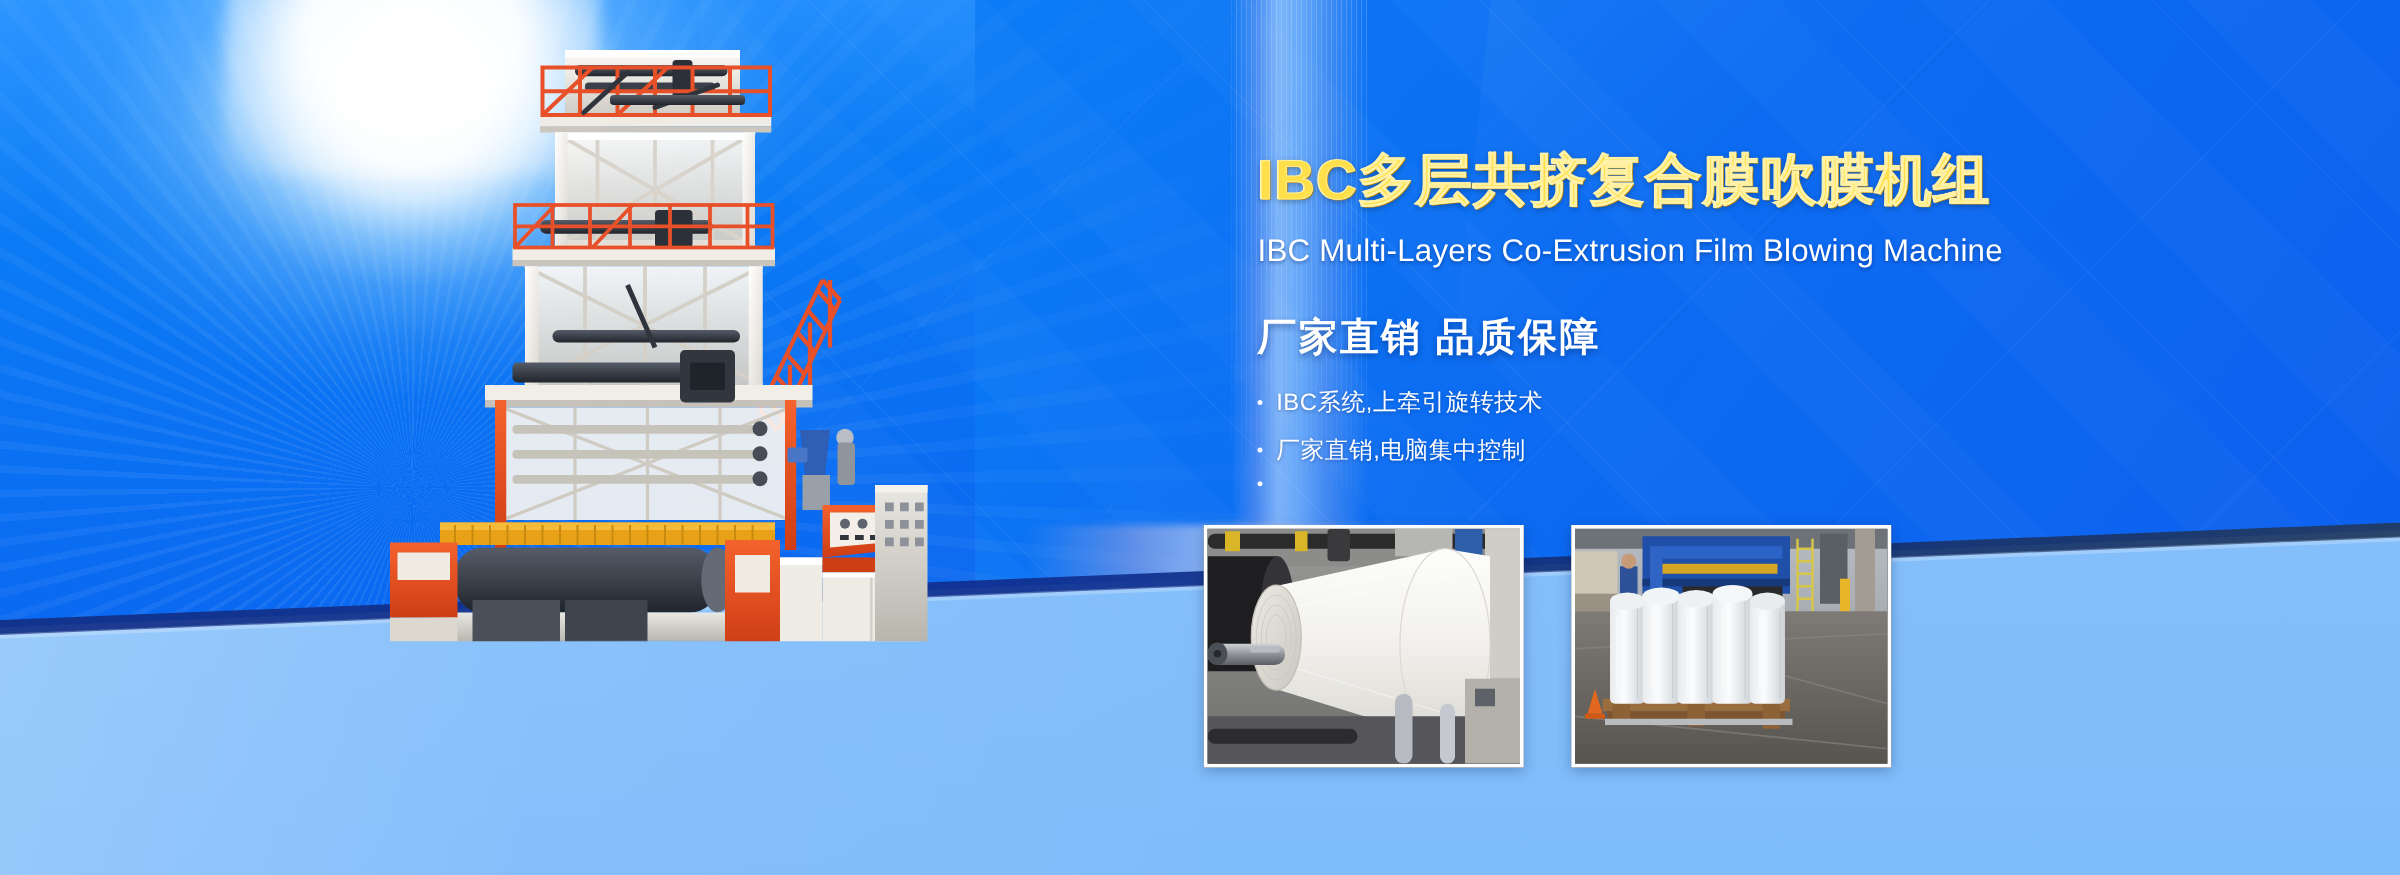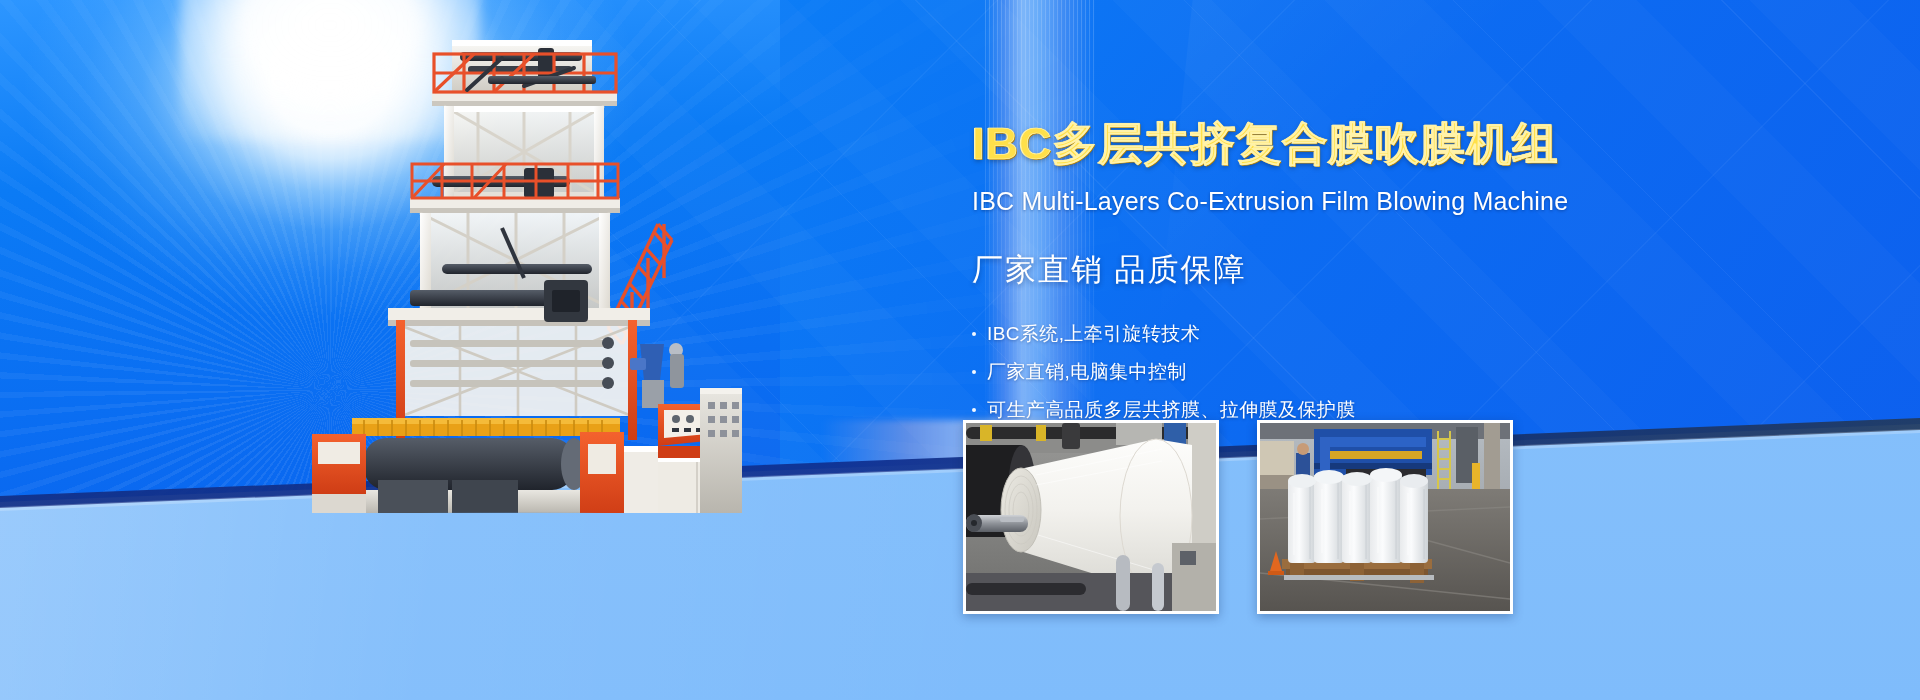--- a/index.html
+++ b/index.html
@@ -122,46 +122,46 @@
     background:rgba(255,255,255,.45);
     clip-path:polygon(0 507px,1920px 429px,1920px 433px,0 511px);
     opacity:.5;
   }
 
   
   .machine{position:absolute;left:292px;top:28px;width:450px;height:485px;}
   .machine svg{display:block;}
 
   
-  .copy{position:absolute;left:972px;top:120px;width:700px;}
+  .copy{position:absolute;left:1006px;top:120px;width:700px;}
 
   .headline{
     font-size:45px;line-height:1.08;font-weight:700;letter-spacing:1px;
     color:#ffe04a;
     text-shadow:
       0 0 1px #fff8c8,
       1px 1px 0 #b07c00,
       -1px 0 0 #fff4b0,
       0 2px 5px rgba(0,0,0,.35);
     white-space:nowrap;
     -webkit-text-stroke:0.6px #fff2a8;
   }
   .subhead{
     margin-top:18px;
     font-size:25px;line-height:1.15;font-weight:400;letter-spacing:.2px;
     color:#ffffff;white-space:nowrap;
     text-shadow:0 1px 3px rgba(0,30,90,.45);
   }
   .tagline{
     margin-top:34px;
-    font-size:31px;font-weight:400;color:#ffffff;letter-spacing:2px;
+    font-size:31px;font-weight:700;color:#ffffff;letter-spacing:2px;
     text-shadow:0 2px 5px rgba(0,30,90,.45);
     white-space:nowrap;
   }
-  .bullets{margin-top:30px;}
+  .bullets{margin-top:18px;}
   .bullet{
     display:flex;align-items:center;
     margin-bottom:12px;
     font-size:19px;color:#ffffff;letter-spacing:.4px;font-weight:400;
     text-shadow:0 1px 3px rgba(0,30,90,.40);
     white-space:nowrap;
   }
   .bullet .dot{
     width:4px;height:4px;border-radius:50%;
     background:#ffffff;margin-right:11px;flex:0 0 auto;
@@ -387,21 +387,20 @@
       <div class="bullet">
         <span class="dot"></span>
         <span>IBC系统,上牵引旋转技术</span>
       </div>
       <div class="bullet">
         <span class="dot"></span>
         <span>厂家直销,电脑集中控制</span>
       </div>
       <div class="bullet">
         <span class="dot"></span>
-        <span>可生产高品质多层共挤膜、拉伸膜及保护膜</span>
       </div>
     </div>
   </div>
 
   <div class="photos">
 
     <div class="photo">
       <svg viewBox="0 0 250 188" xmlns="http://www.w3.org/2000/svg" aria-hidden="true">
         <defs>
           <linearGradient id="p1bg" x1="0" y1="0" x2="0" y2="1">

